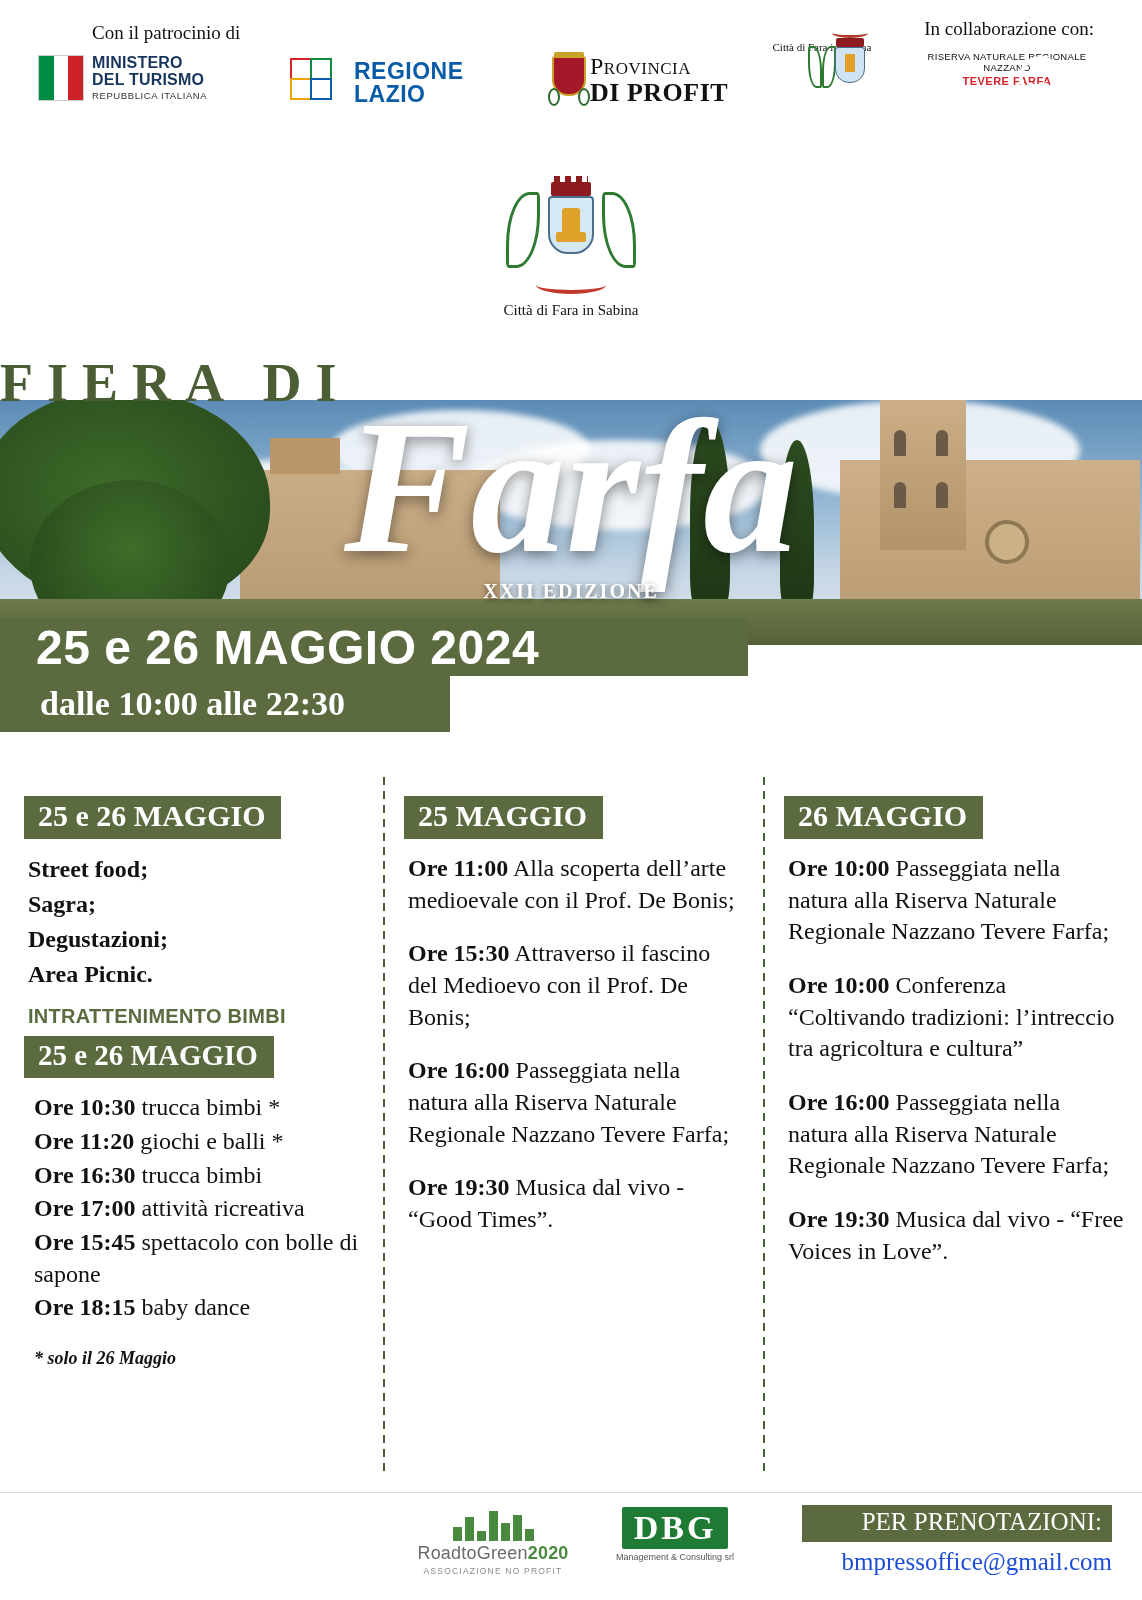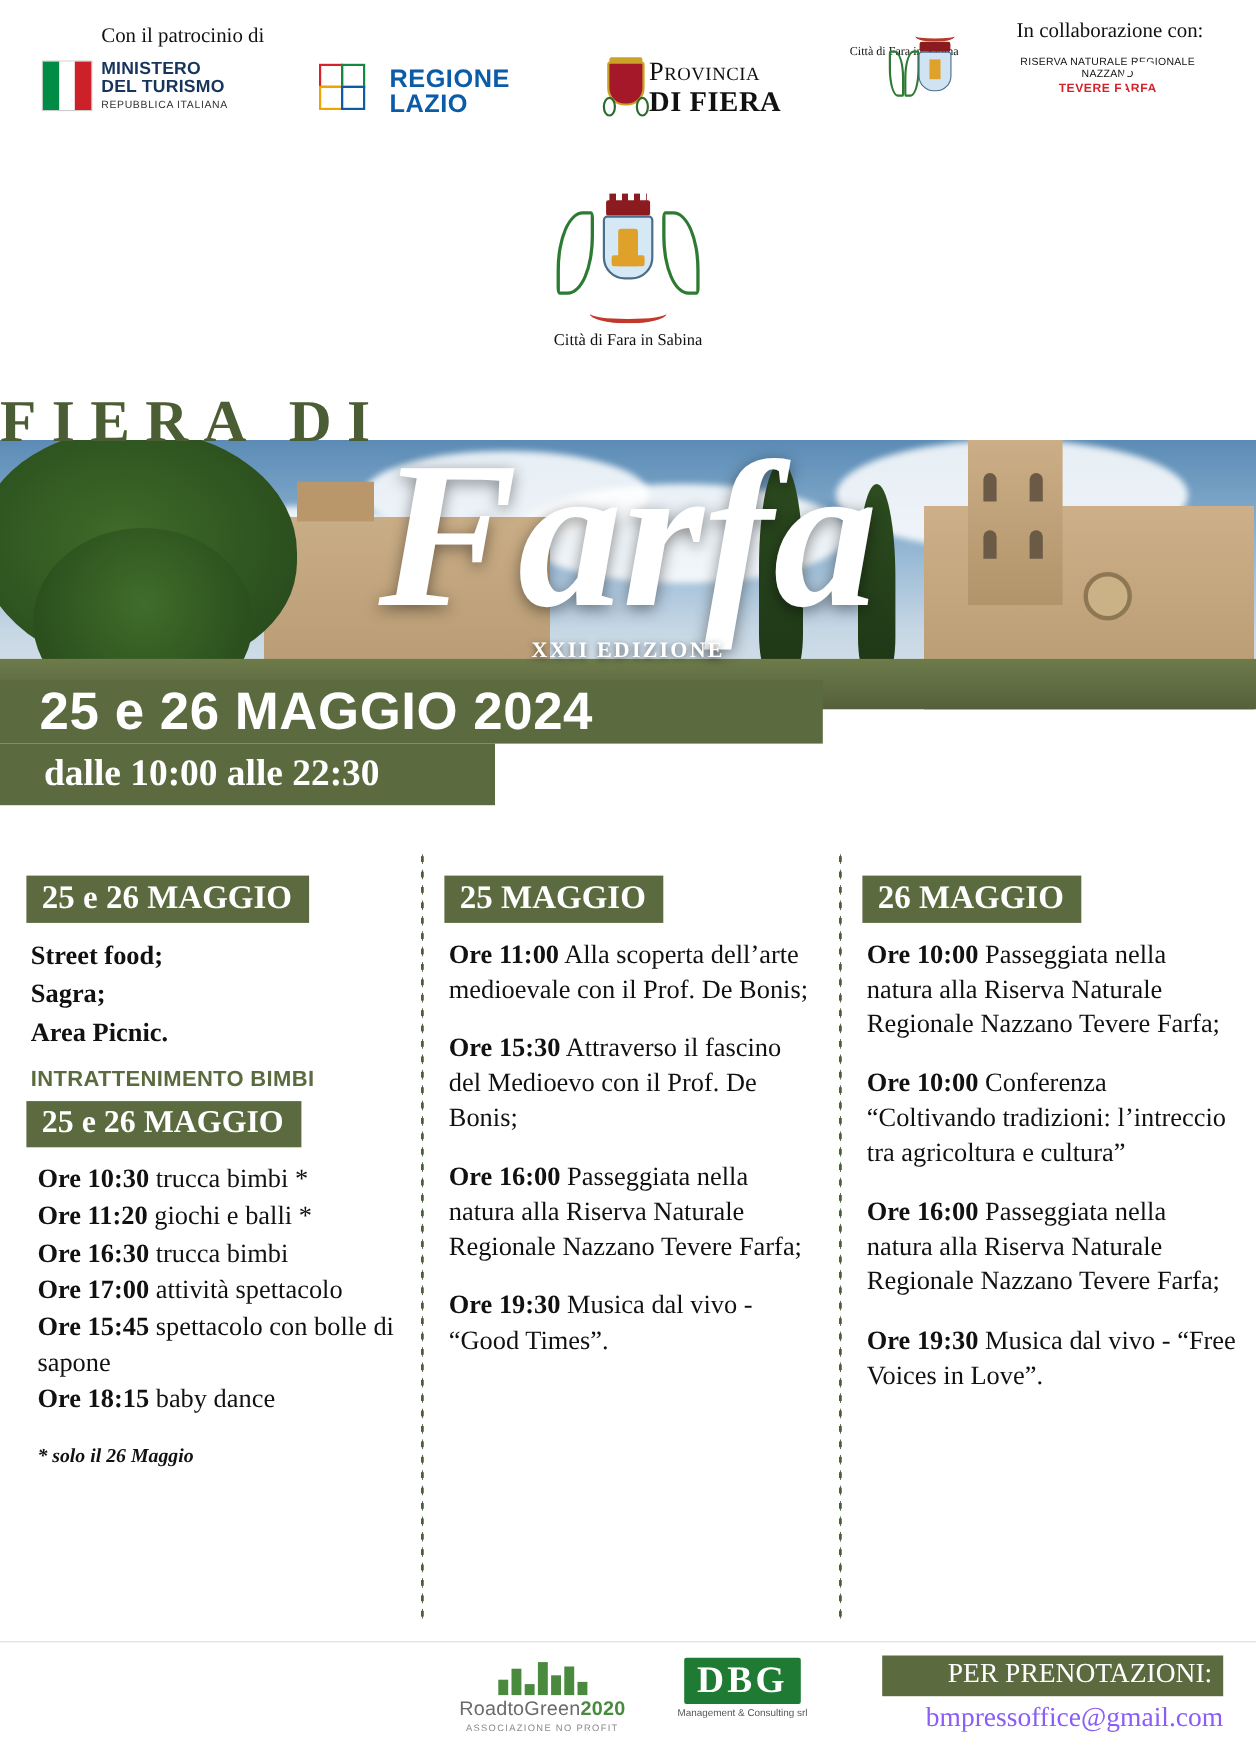--- a/index.html
+++ b/index.html
@@ -382,21 +382,21 @@
     font-family: "Liberation Sans", sans-serif; font-size: 9px; color: #555; margin-top: 3px;
   }
   .booking {
     position: absolute; right: 30px; top: 12px; width: 310px; text-align: right;
   }
   .booking-band {
     background: #5b6b3f; color: #fff;
     font-family: "Liberation Serif", serif; font-size: 25px; padding: 3px 10px 6px;
   }
   .booking-mail {
-    font-family: "Liberation Serif", serif; font-size: 25px; color: #8b5cf6; margin-top: 6px;
+    font-family: "Liberation Serif", serif; font-size: 25px; color: #1d4ed8; margin-top: 6px;
   }
 </style>
 </head>
 <body>
 
 <div class="sponsor-bar">
   <div class="sponsor-label lbl-left">Con il patrocinio di</div>
   <div class="sponsor-label lbl-right">In collaborazione con:</div>
 
   <div class="logo-ministero">
@@ -427,21 +427,21 @@
 
   <div class="logo-rieti">
     <span class="rieti-shield">
       <i class="crown"></i>
         <i class="body"></i>
         <i class="leafL"></i>
         <i class="leafR"></i>
     </span>
     <span class="rieti-txt">
       <div class="t1">Provincia</div>
-      <div class="t2">DI FIERA</div>
+      <div class="t2">DI PROFIT</div>
     </span>
   </div>
 
   <div class="logo-fara-small">
     <span class="fara-crest">
       <i class="wreathL"></i><i class="wreathR"></i><i class="crown"></i><i class="shield"></i><i class="tower"></i><i class="ribbon"></i>
     </span>
     <div class="fara-caption">Città di Fara in Sabina</div>
   </div>
 
@@ -498,27 +498,28 @@
 </div>
 
 <div class="columns">
   <div class="divider div-1"></div>
   <div class="divider div-2"></div>
 
   <div class="col col-1">
     <div class="chip">25 e 26 MAGGIO</div>
     <div class="plain-bold">Street food;</div>
     <div class="plain-bold">Sagra;</div>
+    <div class="plain-bold">Degustazioni;</div>
     <div class="plain-bold">Area Picnic.</div>
     <div class="sub-green">INTRATTENIMENTO BIMBI</div>
     <div class="chip small">25 e 26 MAGGIO</div>
     <div class="entry"><b>Ore 10:30</b><span> trucca bimbi *</span></div>
     <div class="entry"><b>Ore 11:20</b><span> giochi e balli *</span></div>
     <div class="entry"><b>Ore 16:30</b><span> trucca bimbi</span></div>
-    <div class="entry"><b>Ore 17:00</b><span> attività spettacolo</span></div>
+    <div class="entry"><b>Ore 17:00</b><span> attività ricreativa</span></div>
     <div class="entry"><b>Ore 15:45</b><span> spettacolo con bolle di sapone</span></div>
     <div class="entry"><b>Ore 18:15</b><span> baby dance</span></div>
     <div class="note">* solo il 26 Maggio</div>
   </div>
 
   <div class="col col-2">
     <div class="chip">25 MAGGIO</div>
     <div class="entry spaced"><b>Ore 11:00</b><span> Alla scoperta dell’arte medioevale con il Prof. De Bonis;</span></div>
     <div class="entry spaced"><b>Ore 15:30</b><span> Attraverso il fascino del Medioevo con il Prof. De Bonis;</span></div>
     <div class="entry spaced"><b>Ore 16:00</b><span> Passeggiata nella natura alla Riserva Naturale Regionale Nazzano Tevere Farfa;</span></div>

